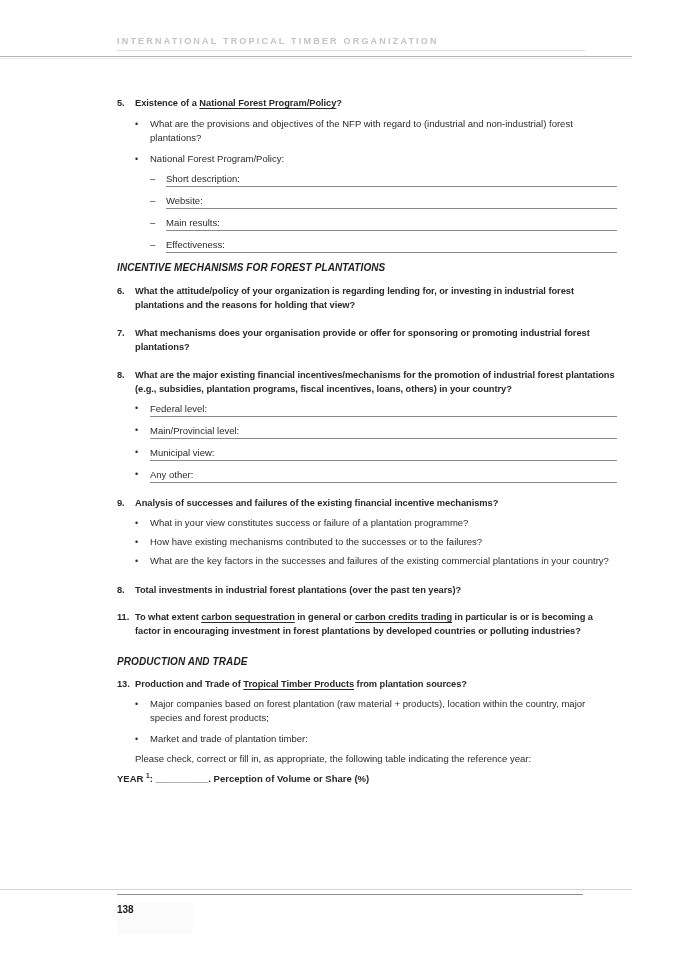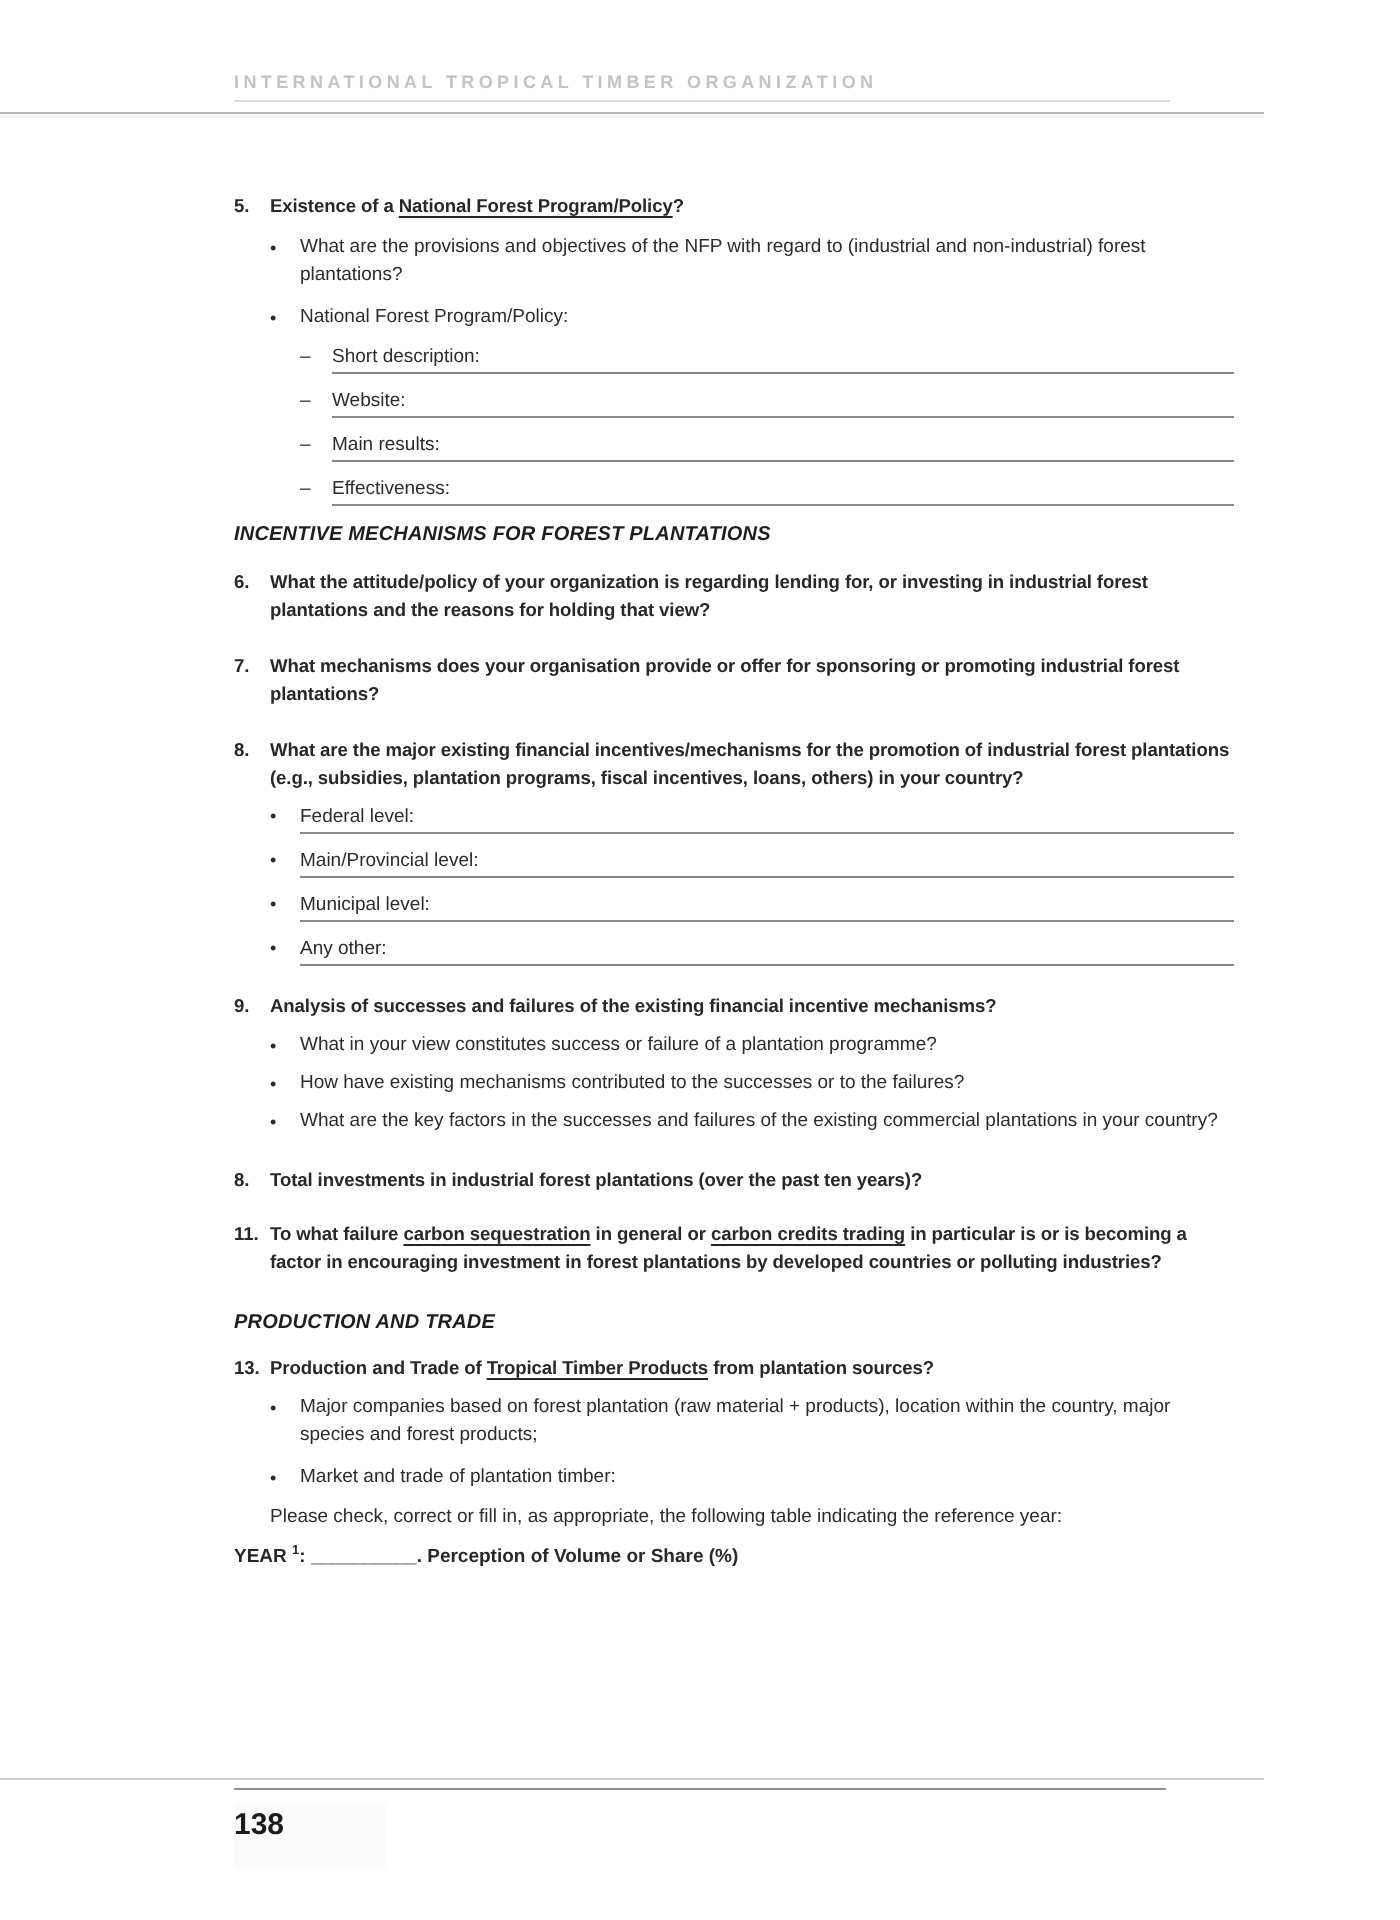--- a/index.html
+++ b/index.html
@@ -48,21 +48,21 @@
   .year sup { font-size:6.5px; vertical-align:super; line-height:0; }
 
   .mt5{margin-top:5px} .mt6{margin-top:6px} .mt7{margin-top:7px} .mt8{margin-top:8px}
   .mt9{margin-top:9px} .mt13{margin-top:13px} .mt14{margin-top:14px}
   .mt15{margin-top:15px} .mt16{margin-top:16px} .mt17{margin-top:17px}
 
   
   .footer-rule-light { position:absolute; left:0; top:889px; width:700px; height:1px; background:#d2d2d2; }
   .footer-rule-dark { position:absolute; left:117px; top:894px; width:466px; height:1px; background:#8f8f8f; }
   .footer-shade { position:absolute; left:117px; top:902px; width:76px; height:32px; background:#fbfbfb; }
-  .page-number { position:absolute; left:117px; top:904px; font-weight:bold; font-size:15px; color:#1c1c1c; }
+  .page-number { position:absolute; left:117px; top:904px; font-weight:bold; font-size:10px; color:#1c1c1c; }
 </style>
 </head>
 <body>
 
 <div class="page">
 
   <div class="org-title">INTERNATIONAL TROPICAL TIMBER ORGANIZATION</div>
   <div class="title-underline"></div>
   <div class="top-rule"></div>
   <div class="top-rule-tick"></div>
@@ -117,21 +117,21 @@
     <div class="field-row field-bullet mt6">
       <span class="bmark">•</span>
       <div class="flabel">Federal level:</div>
     </div>
     <div class="field-row field-bullet">
       <span class="bmark">•</span>
       <div class="flabel">Main/Provincial level:</div>
     </div>
     <div class="field-row field-bullet">
       <span class="bmark">•</span>
-      <div class="flabel">Municipal level:</div>
+      <div class="flabel">Municipal view:</div>
     </div>
     <div class="field-row field-bullet">
       <span class="bmark">•</span>
       <div class="flabel">Any other:</div>
     </div>
 
     <div class="q mt13">
       <span class="qnum">9.</span>
       <div class="qtext">Analysis of successes and failures of the existing financial incentive mechanisms?</div>
     </div>
@@ -148,21 +148,21 @@
       <div class="btext">What are the key factors in the successes and failures of the existing commercial plantations in your country?</div>
     </div>
 
     <div class="q mt15">
       <span class="qnum">8.</span>
       <div class="qtext">Total investments in industrial forest plantations (over the past ten years)?</div>
     </div>
 
     <div class="q mt13">
       <span class="qnum">11.</span>
-      <div class="qtext"><span>To what failure </span><span class="u">carbon sequestration</span><span> in general or </span><span class="u">carbon credits trading</span><span> in particular is or is becoming a factor in encouraging investment in forest plantations by developed countries or polluting industries?</span></div>
+      <div class="qtext"><span>To what extent </span><span class="u">carbon sequestration</span><span> in general or </span><span class="u">carbon credits trading</span><span> in particular is or is becoming a factor in encouraging investment in forest plantations by developed countries or polluting industries?</span></div>
     </div>
 
 
     <div class="section-heading mt17">PRODUCTION AND TRADE</div>
 
     <div class="q mt8">
       <span class="qnum">13.</span>
       <div class="qtext"><span>Production and Trade of </span><span class="u">Tropical Timber Products</span><span> from plantation sources?</span></div>
     </div>
     <div class="bullet mt6">

